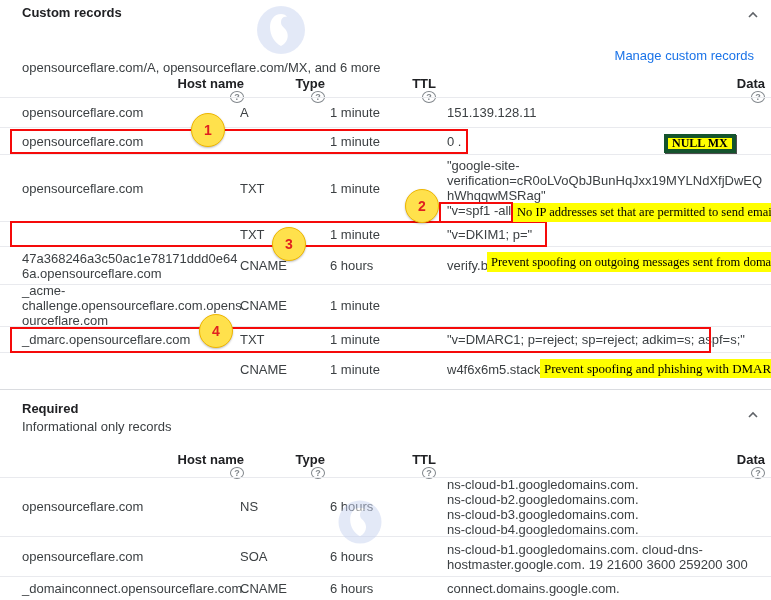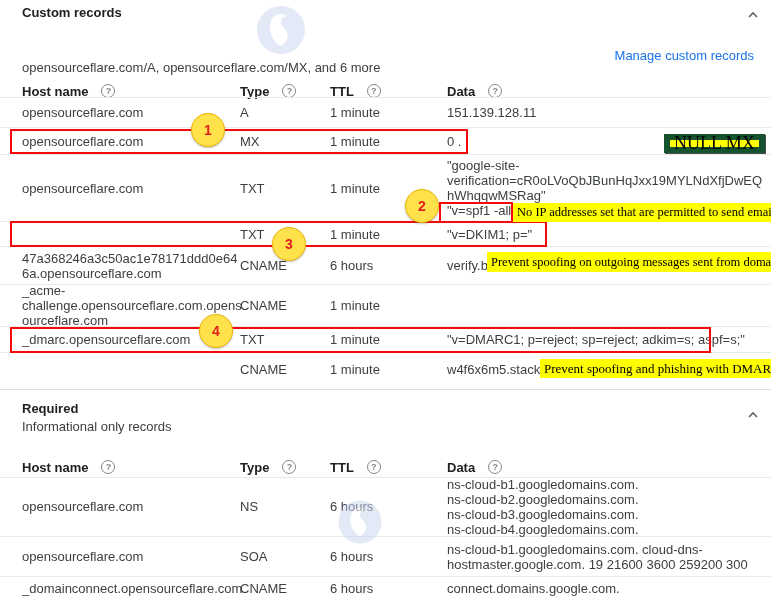--- a/index.html
+++ b/index.html
@@ -26,32 +26,32 @@
   .row.noline { border-bottom:none; }
   .cell { position:absolute; top:0; bottom:0; display:flex; flex-direction:column;
     justify-content:center; color:#3c4043; font-size:13px; line-height:15px; overflow-wrap:break-word; }
   .c-host { left:22px;  width:222px; }
   .c-type { left:240px; width:85px;  }
   .c-ttl  { left:330px; width:106px; }
   .c-data { left:447px; width:318px; }
   .divider { position:absolute; left:0; right:0; height:1px; background:#dadce0; }
 
   
-  .hcell { position:absolute; top:12px; bottom:0; display:flex; flex-direction:row; align-items:flex-start; }
+  .hcell { position:absolute; top:4px; bottom:0; display:flex; flex-direction:column; align-items:flex-end; }
 
   
   .redbox { position:absolute; border:2px solid #f50a0a; background:transparent; z-index:6; pointer-events:none; }
   .callout { position:absolute; width:34px; height:34px; border-radius:50%;
     background:#ffe14c; border:1px solid #efb600; z-index:7;
     display:flex; align-items:center; justify-content:center;
     color:#e02020; font-weight:bold; font-size:14px; box-shadow:0 1px 2px rgba(0,0,0,.25); }
   .hl { position:absolute; background:#ffff00; color:#000;
     font-family:"Liberation Serif", serif; z-index:8; white-space:nowrap;
     display:flex; align-items:center; padding:0 4px; }
-  .hl-nullmx { font-weight:normal; font-size:18px; border:6px solid #14532d;
+  .hl-nullmx { font-weight:bold; font-size:12px; border:4px solid #14532d;
     box-shadow:1px 1px 0 #4d4d4d; }
 
   .watermark { position:absolute; z-index:1; opacity:0.5; pointer-events:none; }
 </style>
 </head>
 <body>
 
 <svg class="watermark" style="left:252px;top:2px;" width="58" height="56" viewBox="0 0 58 56">
   <circle cx="29" cy="28" r="24" fill="#c9d4f0"></circle>
   <path d="M29 12 c-7 0 -11 6 -11 13 c0 9 5 16 11 19 c6 -3 8 -9 6 -14 c-2 -5 -6 -5 -6 -10 c0 -4 3 -6 6 -5 c-1 -2 -3 -3 -6 -3 z" fill="#ffffff"></path>
@@ -100,23 +100,20 @@
     </div>
   <div class="cell c-data">
       <span>151.139.128.11</span>
     </div>
 </div>
 
 <div class="row" style="top:128px;height:27px;">
   <div class="cell c-host">
       <span>opensourceflare.com</span>
     </div>
-  <div class="cell c-type">
-      <span>MX</span>
-    </div>
   <div class="cell c-ttl">
       <span>1 minute</span>
     </div>
   <div class="cell c-data">
       <span>0 .</span>
     </div>
 </div>
 
 <div class="row" style="top:155px;height:67px;">
   <div class="cell c-host">

